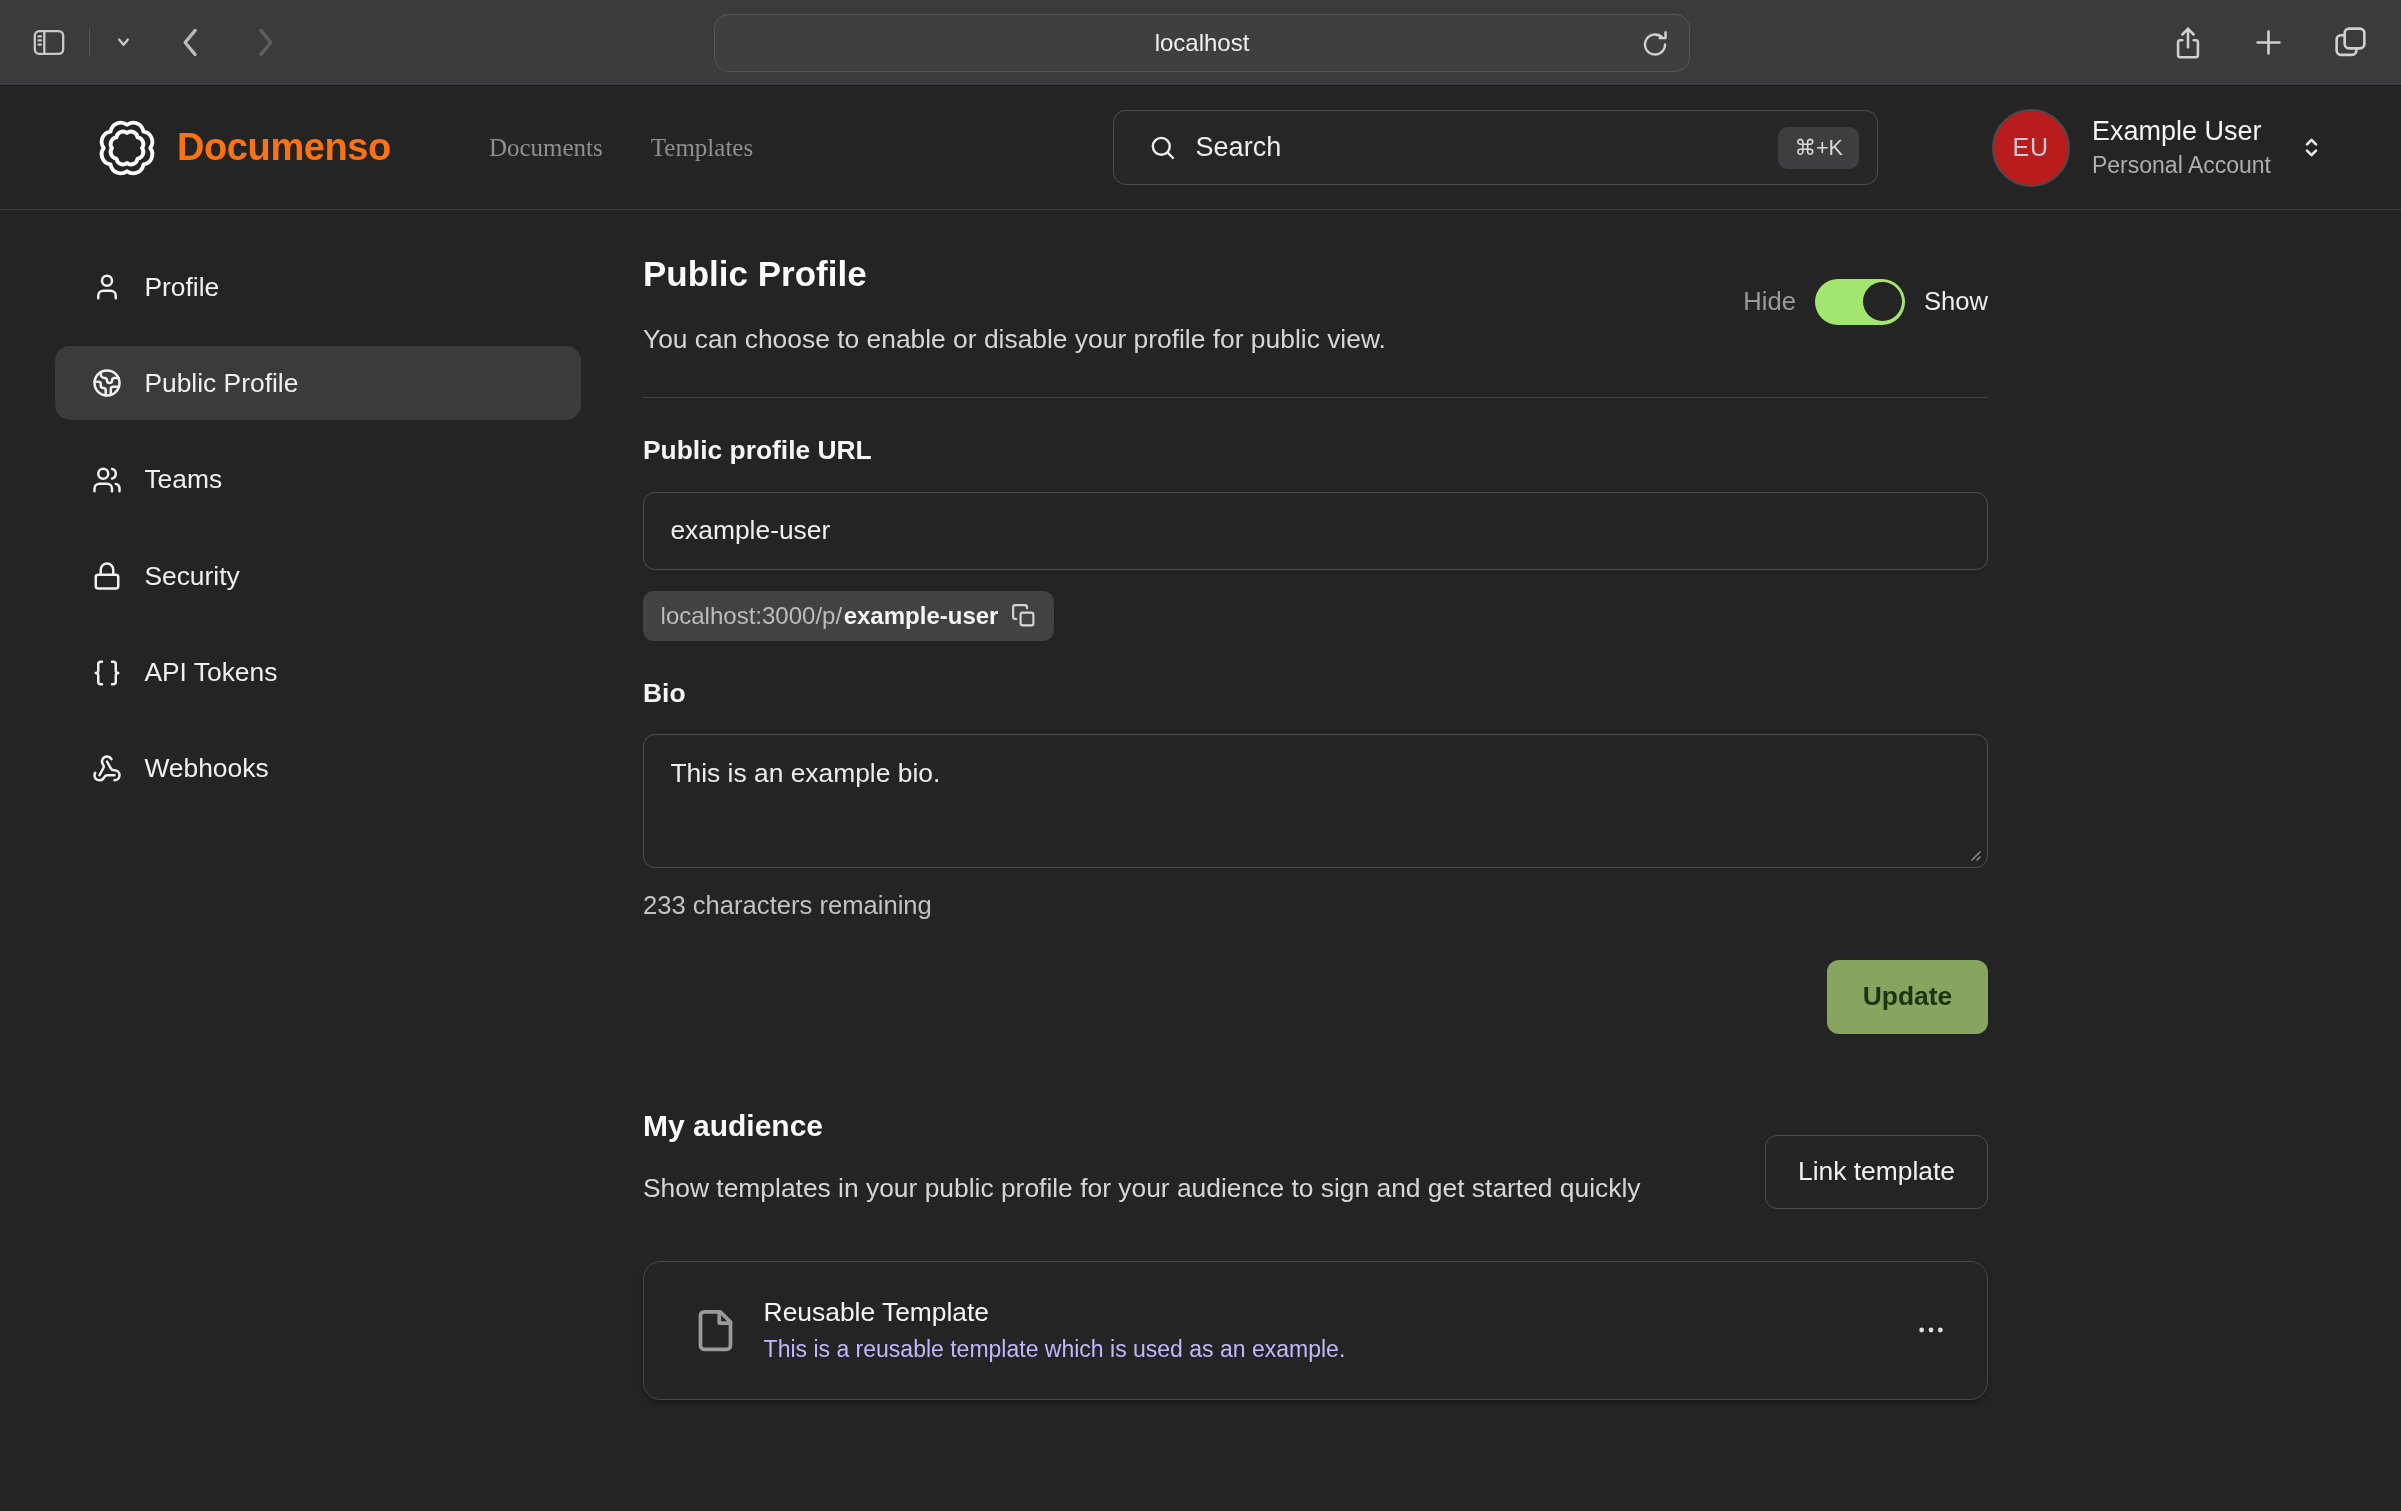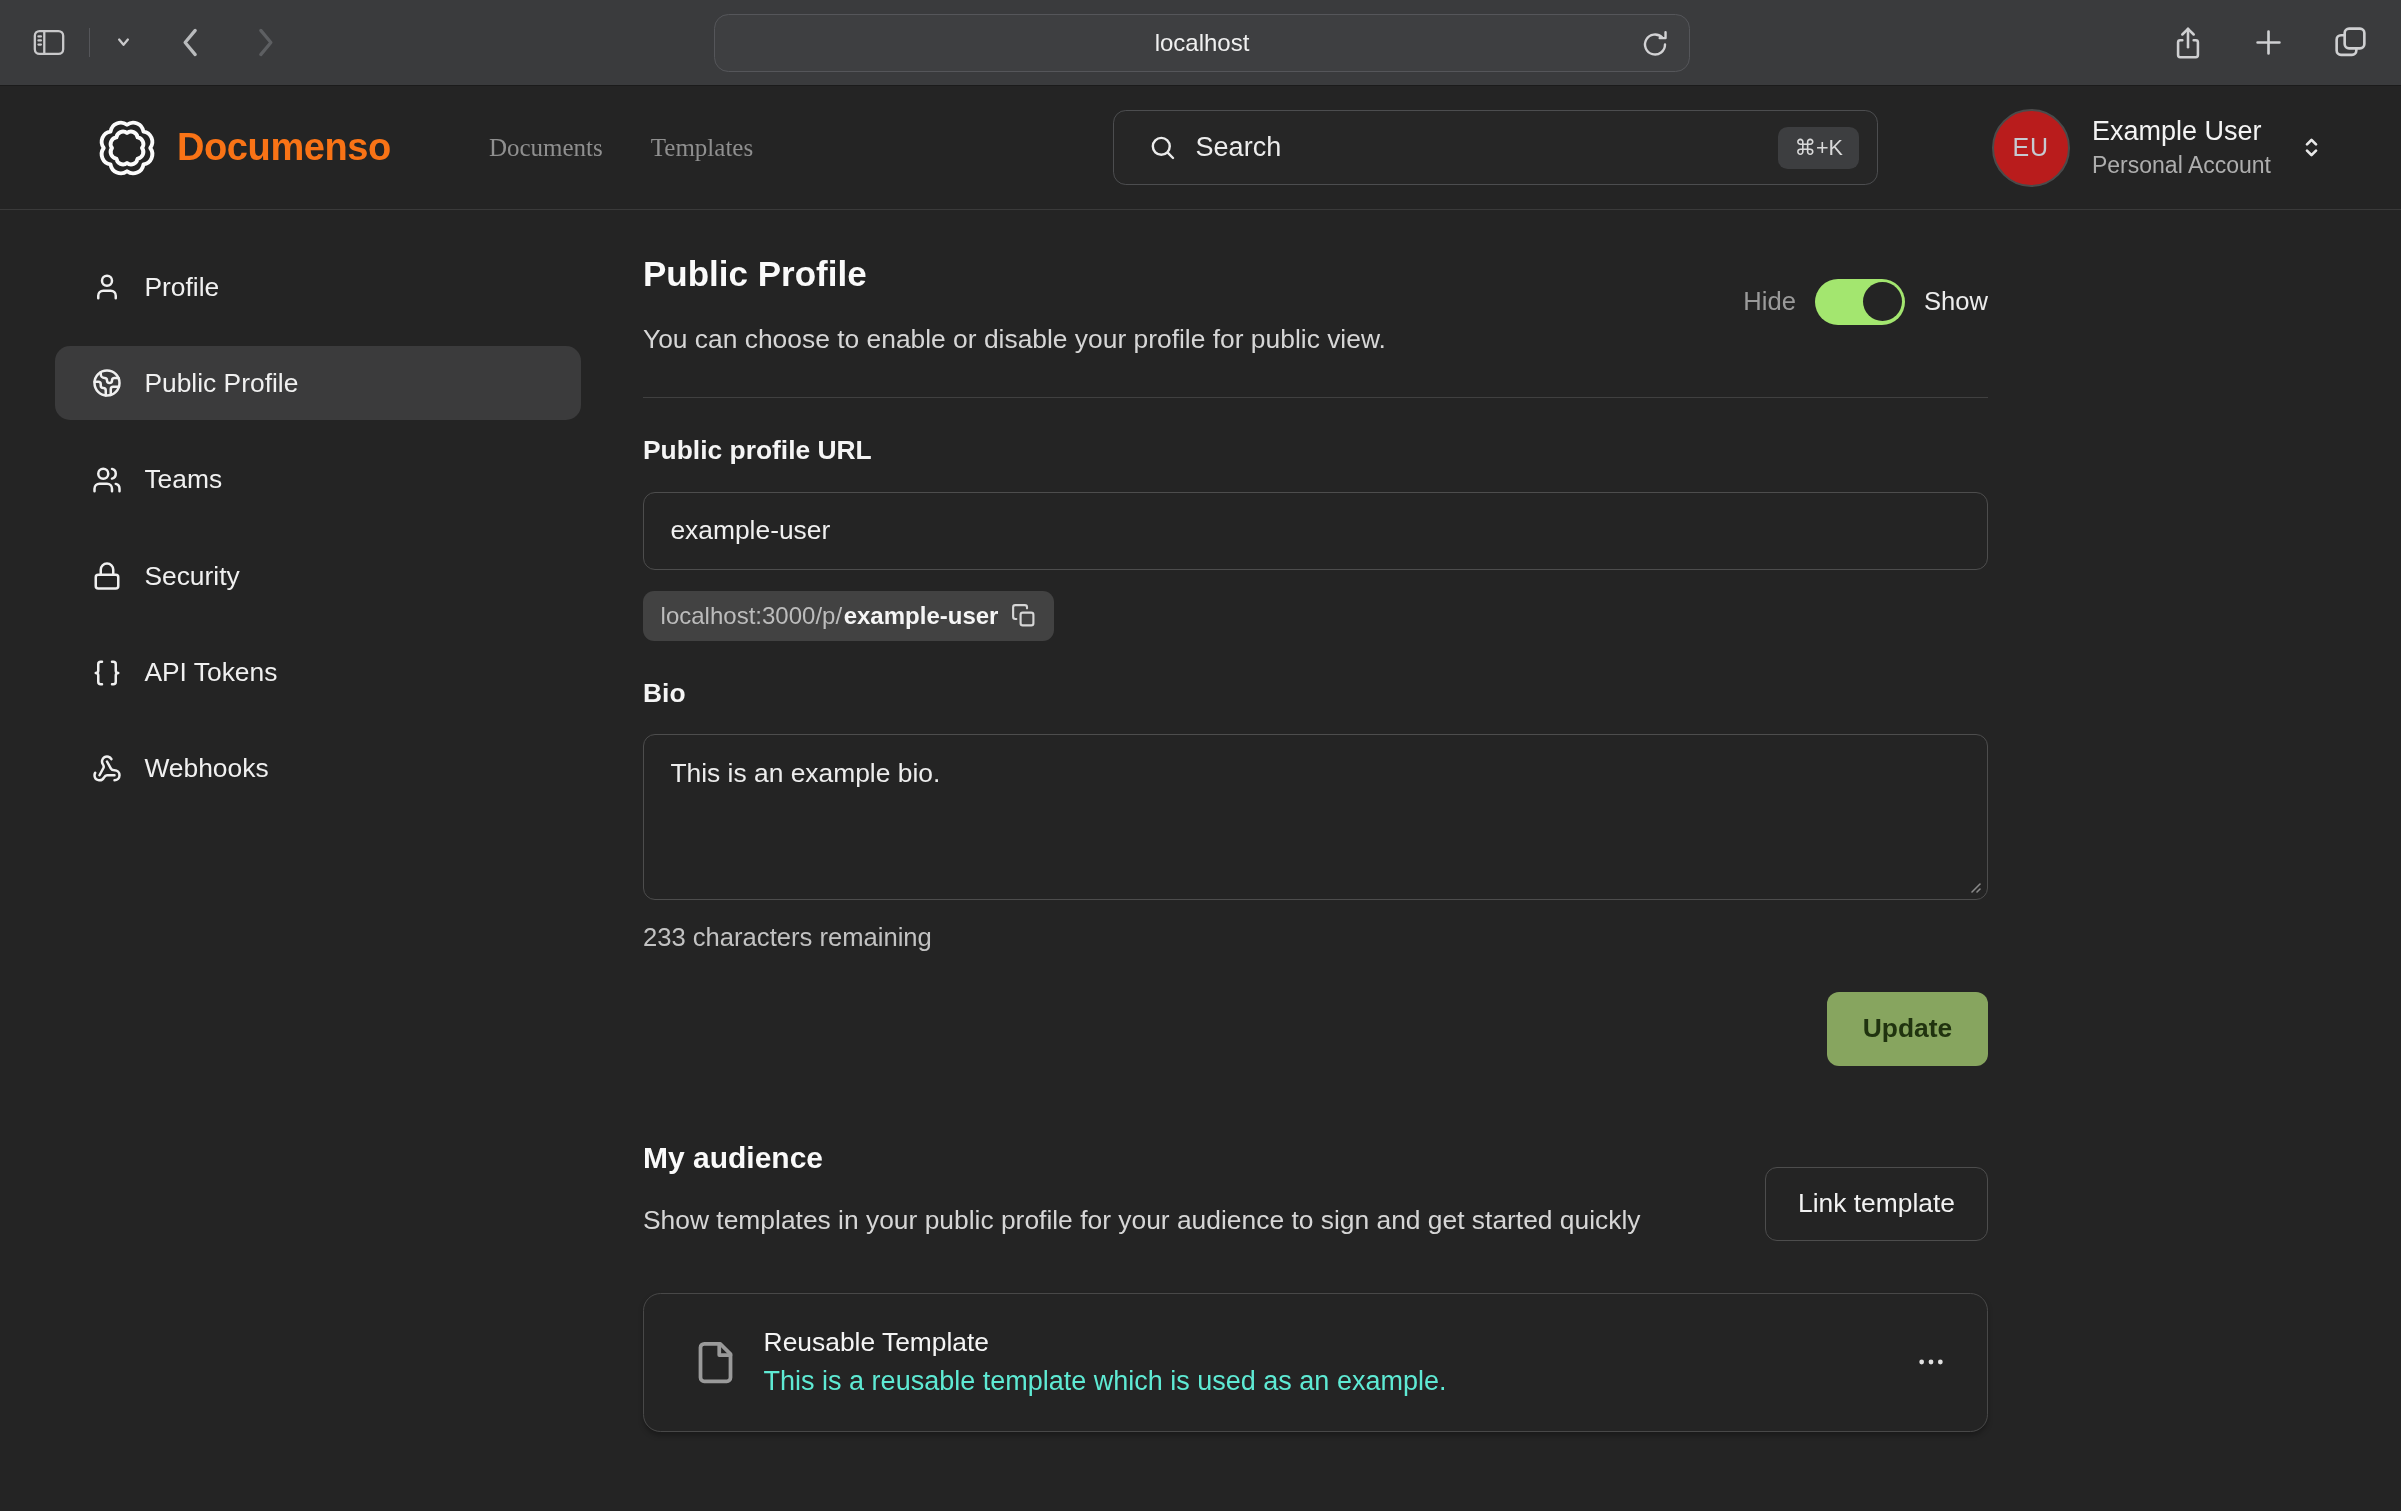--- a/index.html
+++ b/index.html
@@ -95,21 +95,21 @@
   .url-pill {
     margin-top:21px; display:inline-flex; align-items:center; height:50px;
     background:#424242; border-radius:11.2px; padding:0 17.6px; gap:12.8px;
   }
   .url-pill .pill-prefix { font-size:24px; color:#bcbcbc; }
   .url-pill .pill-slug { font-size:24px; font-weight:700; color:#f5f5f5; margin-left:-11.2px; }
   .copy-btn { background:none; border:none; cursor:pointer; color:#d6d6d6; padding:0; display:flex; }
 
   .textarea-wrap { position:relative; margin-top:26.4px; }
   .bio-textarea {
-    width:100%; height:166px; background:transparent; border:1.6px solid #4d4d4d;
+    width:100%; height:134px; background:transparent; border:1.6px solid #4d4d4d;
     border-radius:12px; padding:21px 26.4px; font-size:26.4px; color:#ededed;
     font-family:inherit; line-height:34px; resize:none; outline:none; display:block;
   }
   .resize-handle { position:absolute; right:6.4px; bottom:6.4px; color:#8a8a8a; cursor:nwse-resize; }
   .chars-remaining { margin-top:22.4px; font-size:25.6px; color:#c2c2c2; }
 
   .update-row { display:flex; justify-content:flex-end; margin-top:40px; }
   .update-btn {
     min-width:161px; height:74px; border:none; border-radius:12px;
     background:#87a55f; color:#20330f; font-size:26.4px; font-weight:600;
@@ -128,21 +128,21 @@
     align-self:flex-start; white-space:nowrap;
   }
   .tpl-card {
     margin-top:52px; height:139px; border:1.6px solid #484848; border-radius:17.6px;
     display:flex; align-items:center; padding:0 40px 0 49px;
     box-shadow:0 3.2px 4.8px rgba(0,0,0,0.25);
   }
   .tpl-file-icon { color:#9a9a9a; flex:none; }
   .tpl-card-text { margin-left:25.6px; }
   .tpl-name { font-size:26.4px; font-weight:400; color:#f5f5f5; }
-  .tpl-item-desc { margin-top:8px; font-size:27px; color:#5eead4;text-align:center; }
+  .tpl-item-desc { margin-top:8px; font-size:23px; color:#c4b5fd;text-align:center; }
   .tpl-menu-btn { margin-left:auto; background:none; border:none; cursor:pointer; color:#e0e0e0; display:flex; padding:0; }
 </style>
 </head>
 <body>
 
 <div class="chrome">
   <div class="chrome-left">
     <button class="chrome-btn">
       <span>
         <svg width="34" height="27" viewBox="0 0 24 20" fill="none" stroke="#c9c9cb" stroke-width="1.7" stroke-linecap="round">

